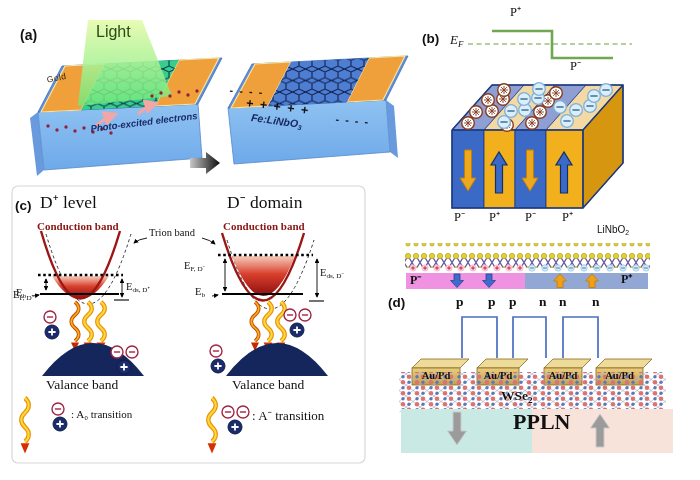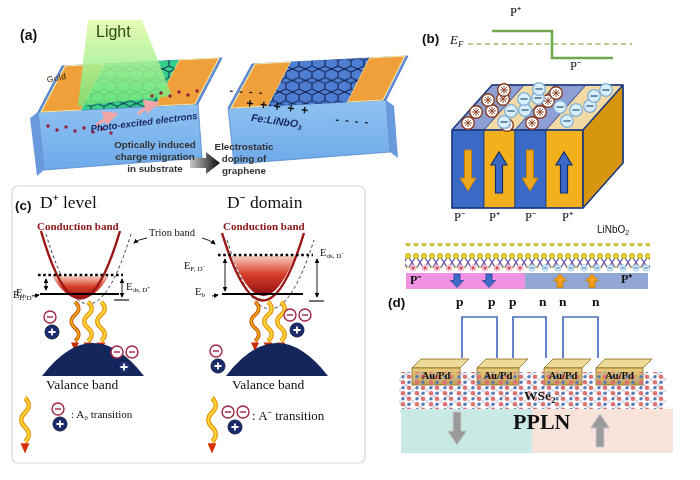--- a/index.html
+++ b/index.html
@@ -7,21 +7,21 @@
         font-family:"Liberation Sans",sans-serif;}
   svg.gfx{position:absolute;left:0;top:0;}
   .lbl{position:absolute;white-space:nowrap;color:#111;line-height:1;}
   .ser{font-family:"Liberation Serif",serif;}
   .sans{font-family:"Liberation Sans",sans-serif;}
   .b{font-weight:bold;}
   .it{font-style:italic;}
   .rot{transform-origin:0 0;}
   .sb{font-size:.68em;vertical-align:-0.32em;}
   .ctr{text-align:center;line-height:1.22;white-space:normal;}
-  .halo{text-shadow:0 0 2px #fff,0 0 2px #fff;margin-left:23px;}
+  .halo{text-shadow:0 0 2px #fff,0 0 2px #fff;}
 </style>
 </head>
 <body>
 
 <div id="root">
 
 <svg class="gfx" width="700" height="480" viewBox="0 0 700 480" xmlns="http://www.w3.org/2000/svg" xmlns:xlink="http://www.w3.org/1999/xlink">
 <defs>
   <linearGradient id="beamG" x1="0" y1="0" x2="0" y2="1">
     <stop offset="0" stop-color="#e7fbb0" stop-opacity=".95"></stop>
@@ -345,22 +345,20 @@
 </svg>
 
 <div class="lbl sans b" style="left:20px;top:28px;font-size:14px">(a)</div>
 <div class="lbl sans" style="left:96px;top:24px;font-size:16px;color:#2c4a14">Light</div>
 <div class="lbl sans rot" style="left:46px;top:76px;font-size:8.5px;color:#332200;letter-spacing:.5px;transform:rotate(-12deg)">Gold</div>
 <div class="lbl sans it rot" style="left:90px;top:124px;font-size:9.5px;font-weight:600;color:#1b2a66;transform:rotate(-7deg)">Photo-excited electrons</div>
 <div class="lbl sans b rot" style="left:230px;top:85px;font-size:11px;letter-spacing:1.5px;transform:rotate(4deg)">- - - -</div>
 <div class="lbl sans b rot" style="left:247px;top:97px;font-size:12.5px;letter-spacing:1.5px;transform:rotate(7deg)">+ + + + +</div>
 <div class="lbl sans b it rot" style="left:252px;top:112px;font-size:10.5px;color:#16275e;transform:rotate(8deg)"><span>Fe:LiNbO</span><sub class="sb">3</sub></div>
 <div class="lbl sans b rot" style="left:336px;top:114px;font-size:11px;letter-spacing:1.5px;transform:rotate(5deg)">- - - -</div>
-<div class="lbl sans ctr" style="left:110px;top:139px;width:90px;font-size:9.8px;font-weight:600;color:#333">Optically induced charge migration in substrate</div>
-<div class="lbl sans ctr" style="left:212px;top:141px;width:64px;font-size:9.8px;font-weight:600;color:#333">Electrostatic doping of graphene</div>
 
 <div class="lbl sans b" style="left:422px;top:32px;font-size:13.5px">(b)</div>
 <div class="lbl ser it" style="left:450px;top:33px;font-size:13px"><span>E</span><sub class="sb">F</sub></div>
 <div class="lbl ser" style="left:510px;top:6px;font-size:12.5px">P⁺</div>
 <div class="lbl ser" style="left:570px;top:60px;font-size:12.5px">P⁻</div>
 <div class="lbl ser" style="left:454px;top:211px;font-size:12.5px">P⁻</div>
 <div class="lbl ser" style="left:489px;top:211px;font-size:12.5px">P⁺</div>
 <div class="lbl ser" style="left:525px;top:211px;font-size:12.5px">P⁻</div>
 <div class="lbl ser" style="left:562px;top:211px;font-size:12.5px">P⁺</div>
 
@@ -372,21 +370,21 @@
 <div class="lbl ser" style="left:40px;top:194px;font-size:17.5px">D⁺ level</div>
 <div class="lbl ser" style="left:37px;top:221px;font-size:11px;font-weight:600;color:#8c1515">Conduction band</div>
 <div class="lbl ser" style="left:149px;top:228px;font-size:10.5px">Trion band</div>
 <div class="lbl ser" style="left:227px;top:194px;font-size:17.5px">D⁻ domain</div>
 <div class="lbl ser" style="left:223px;top:221px;font-size:11px;font-weight:600;color:#8c1515">Conduction band</div>
 <div class="lbl ser" style="left:13px;top:290px;font-size:10.5px"><span>E</span><sub class="sb">F, D⁺</sub></div>
 <div class="lbl ser" style="left:16px;top:288px;font-size:10.5px"><span>E</span><sub class="sb">b</sub></div>
 <div class="lbl ser" style="left:126px;top:282px;font-size:10.5px"><span>E</span><sub class="sb">ds, D⁺</sub></div>
 <div class="lbl ser" style="left:184px;top:261px;font-size:10.5px"><span>E</span><sub class="sb">F, D⁻</sub></div>
 <div class="lbl ser" style="left:195px;top:287px;font-size:10.5px"><span>E</span><sub class="sb">b</sub></div>
-<div class="lbl ser" style="left:320px;top:248px;font-size:10.5px"><span>E</span><sub class="sb">ds, D⁻</sub></div>
+<div class="lbl ser" style="left:320px;top:268px;font-size:10.5px"><span>E</span><sub class="sb">ds, D⁻</sub></div>
 <div class="lbl ser" style="left:46px;top:378px;font-size:13.5px">Valance band</div>
 <div class="lbl ser" style="left:232px;top:378px;font-size:13.5px">Valance band</div>
 <div class="lbl ser" style="left:71px;top:409px;font-size:11px">: A₀ transition</div>
 <div class="lbl ser" style="left:252px;top:409px;font-size:13px">: A⁻ transition</div>
 
 <div class="lbl sans b" style="left:388px;top:296px;font-size:13.5px">(d)</div>
 <div class="lbl ser b" style="left:456px;top:295px;font-size:13.5px">p</div>
 <div class="lbl ser b" style="left:488px;top:295px;font-size:13.5px">p</div>
 <div class="lbl ser b" style="left:509px;top:295px;font-size:13.5px">p</div>
 <div class="lbl ser b" style="left:539px;top:295px;font-size:13.5px">n</div>

